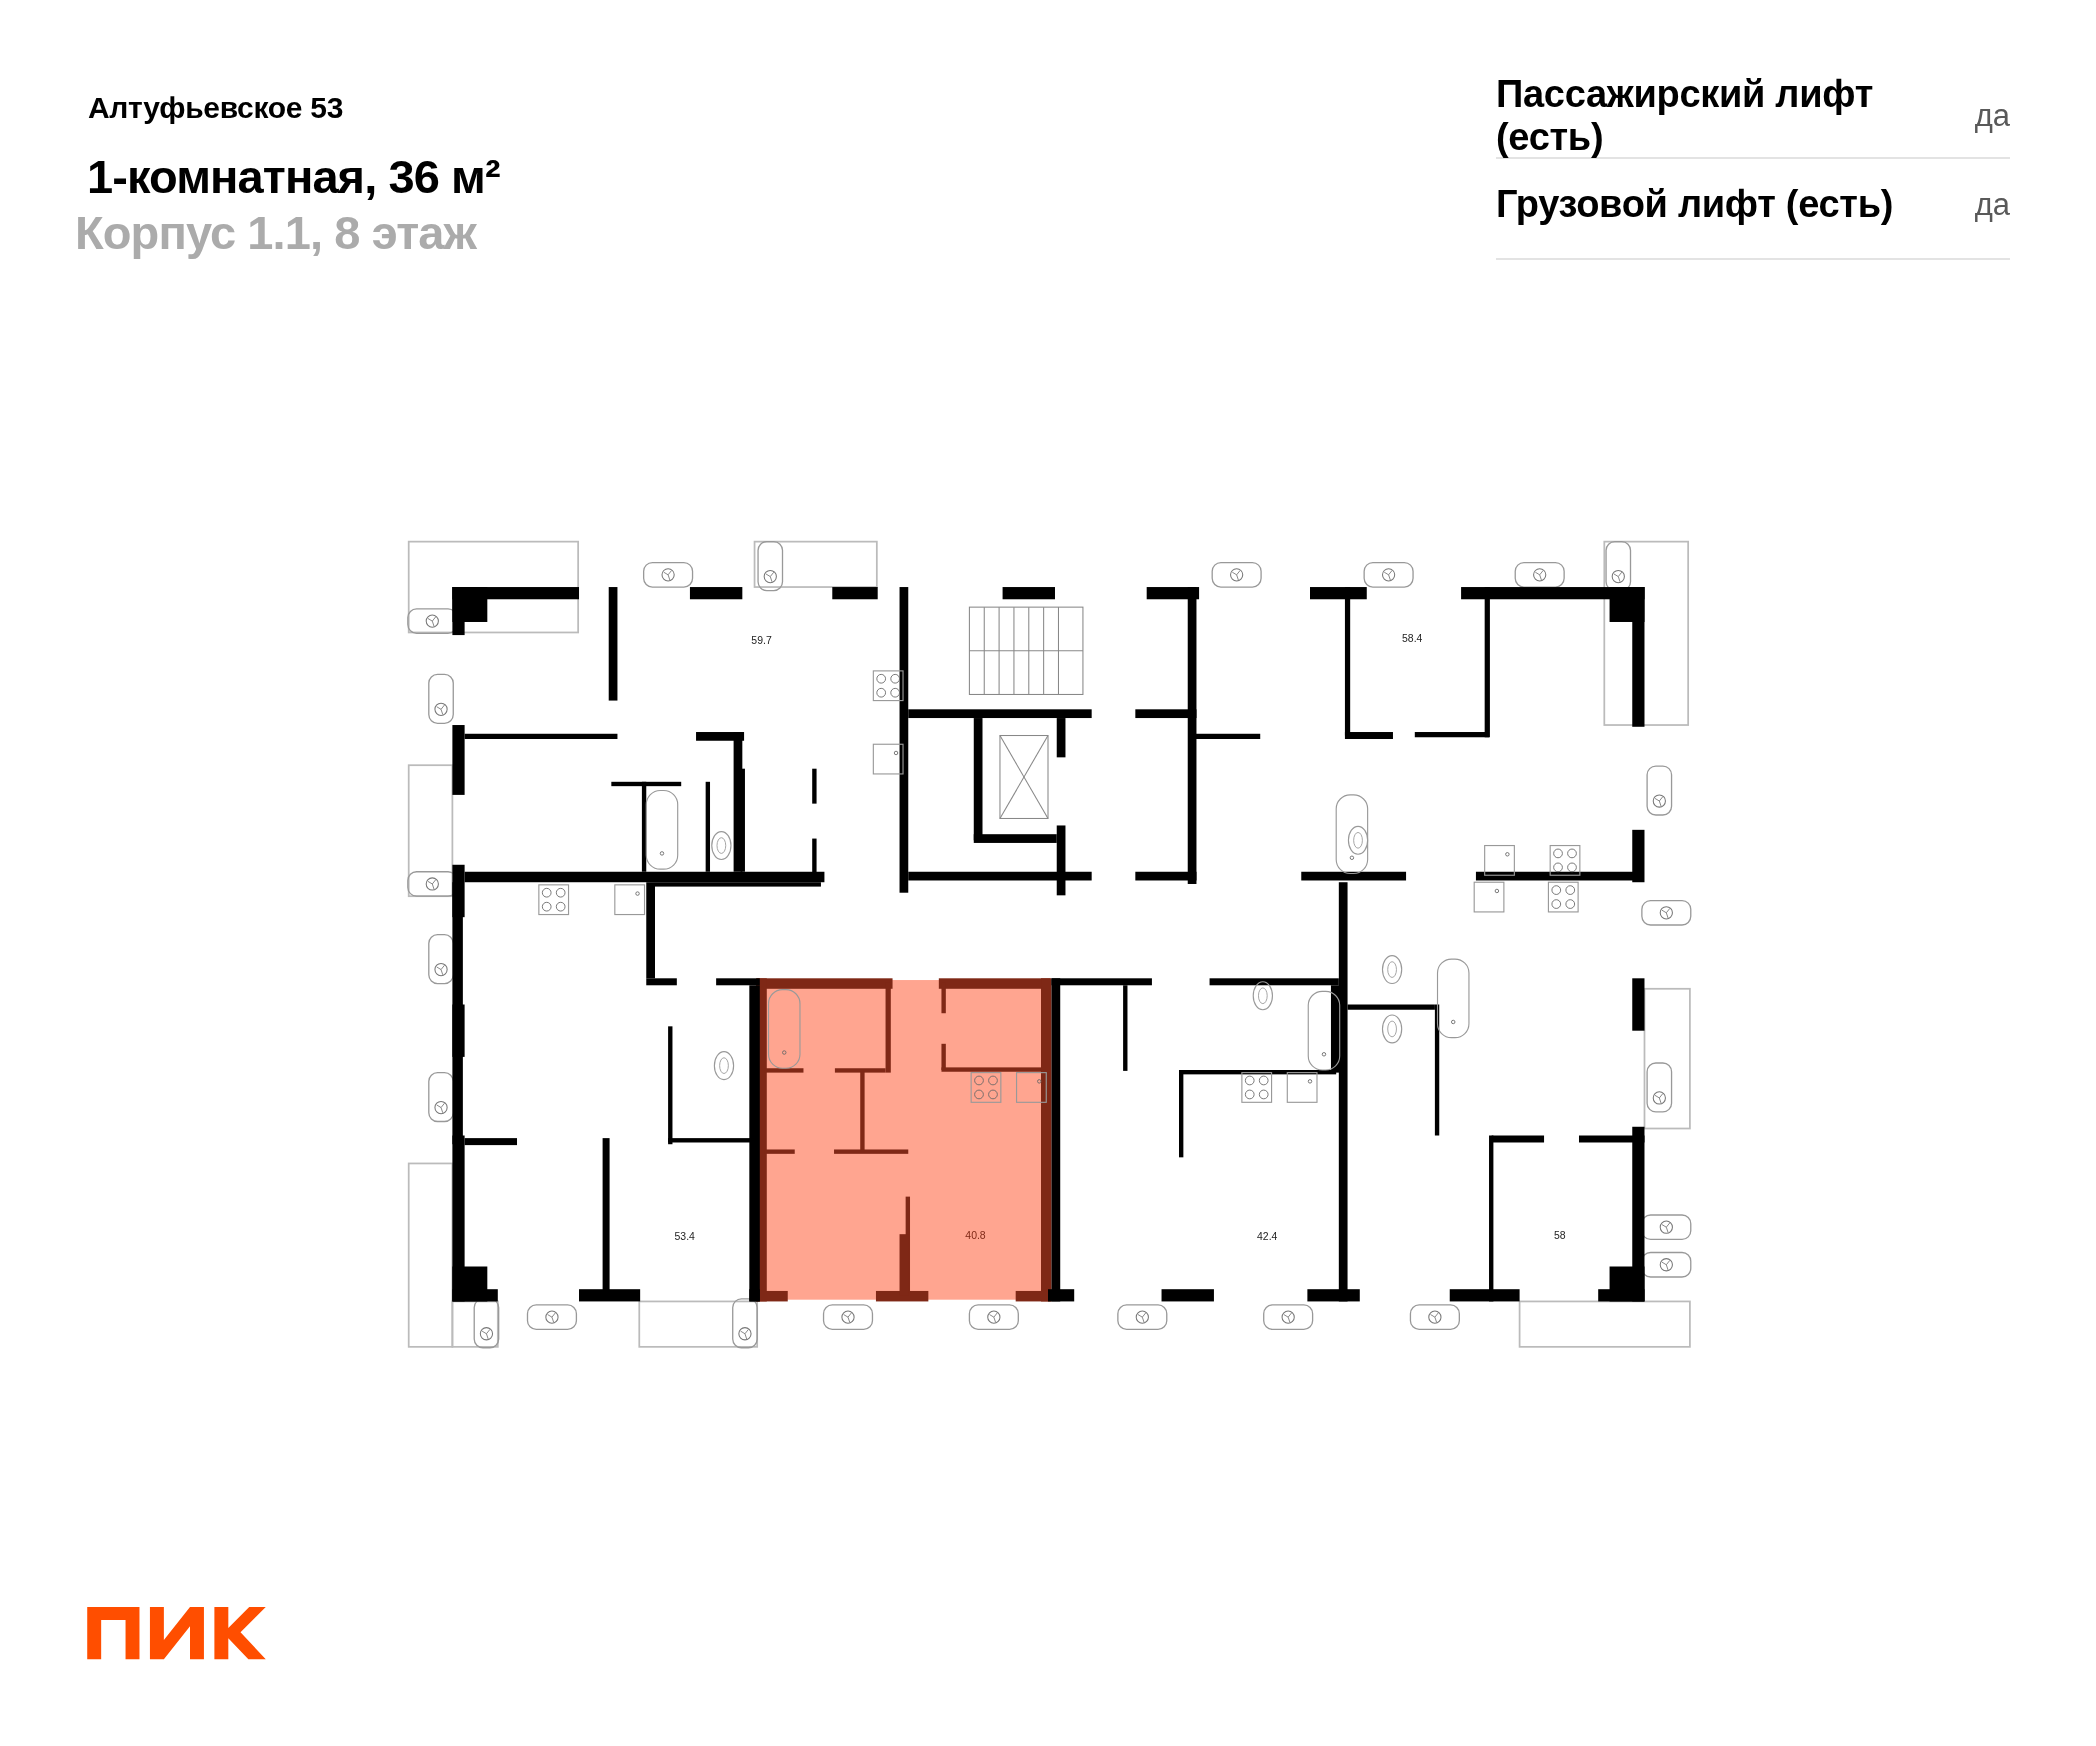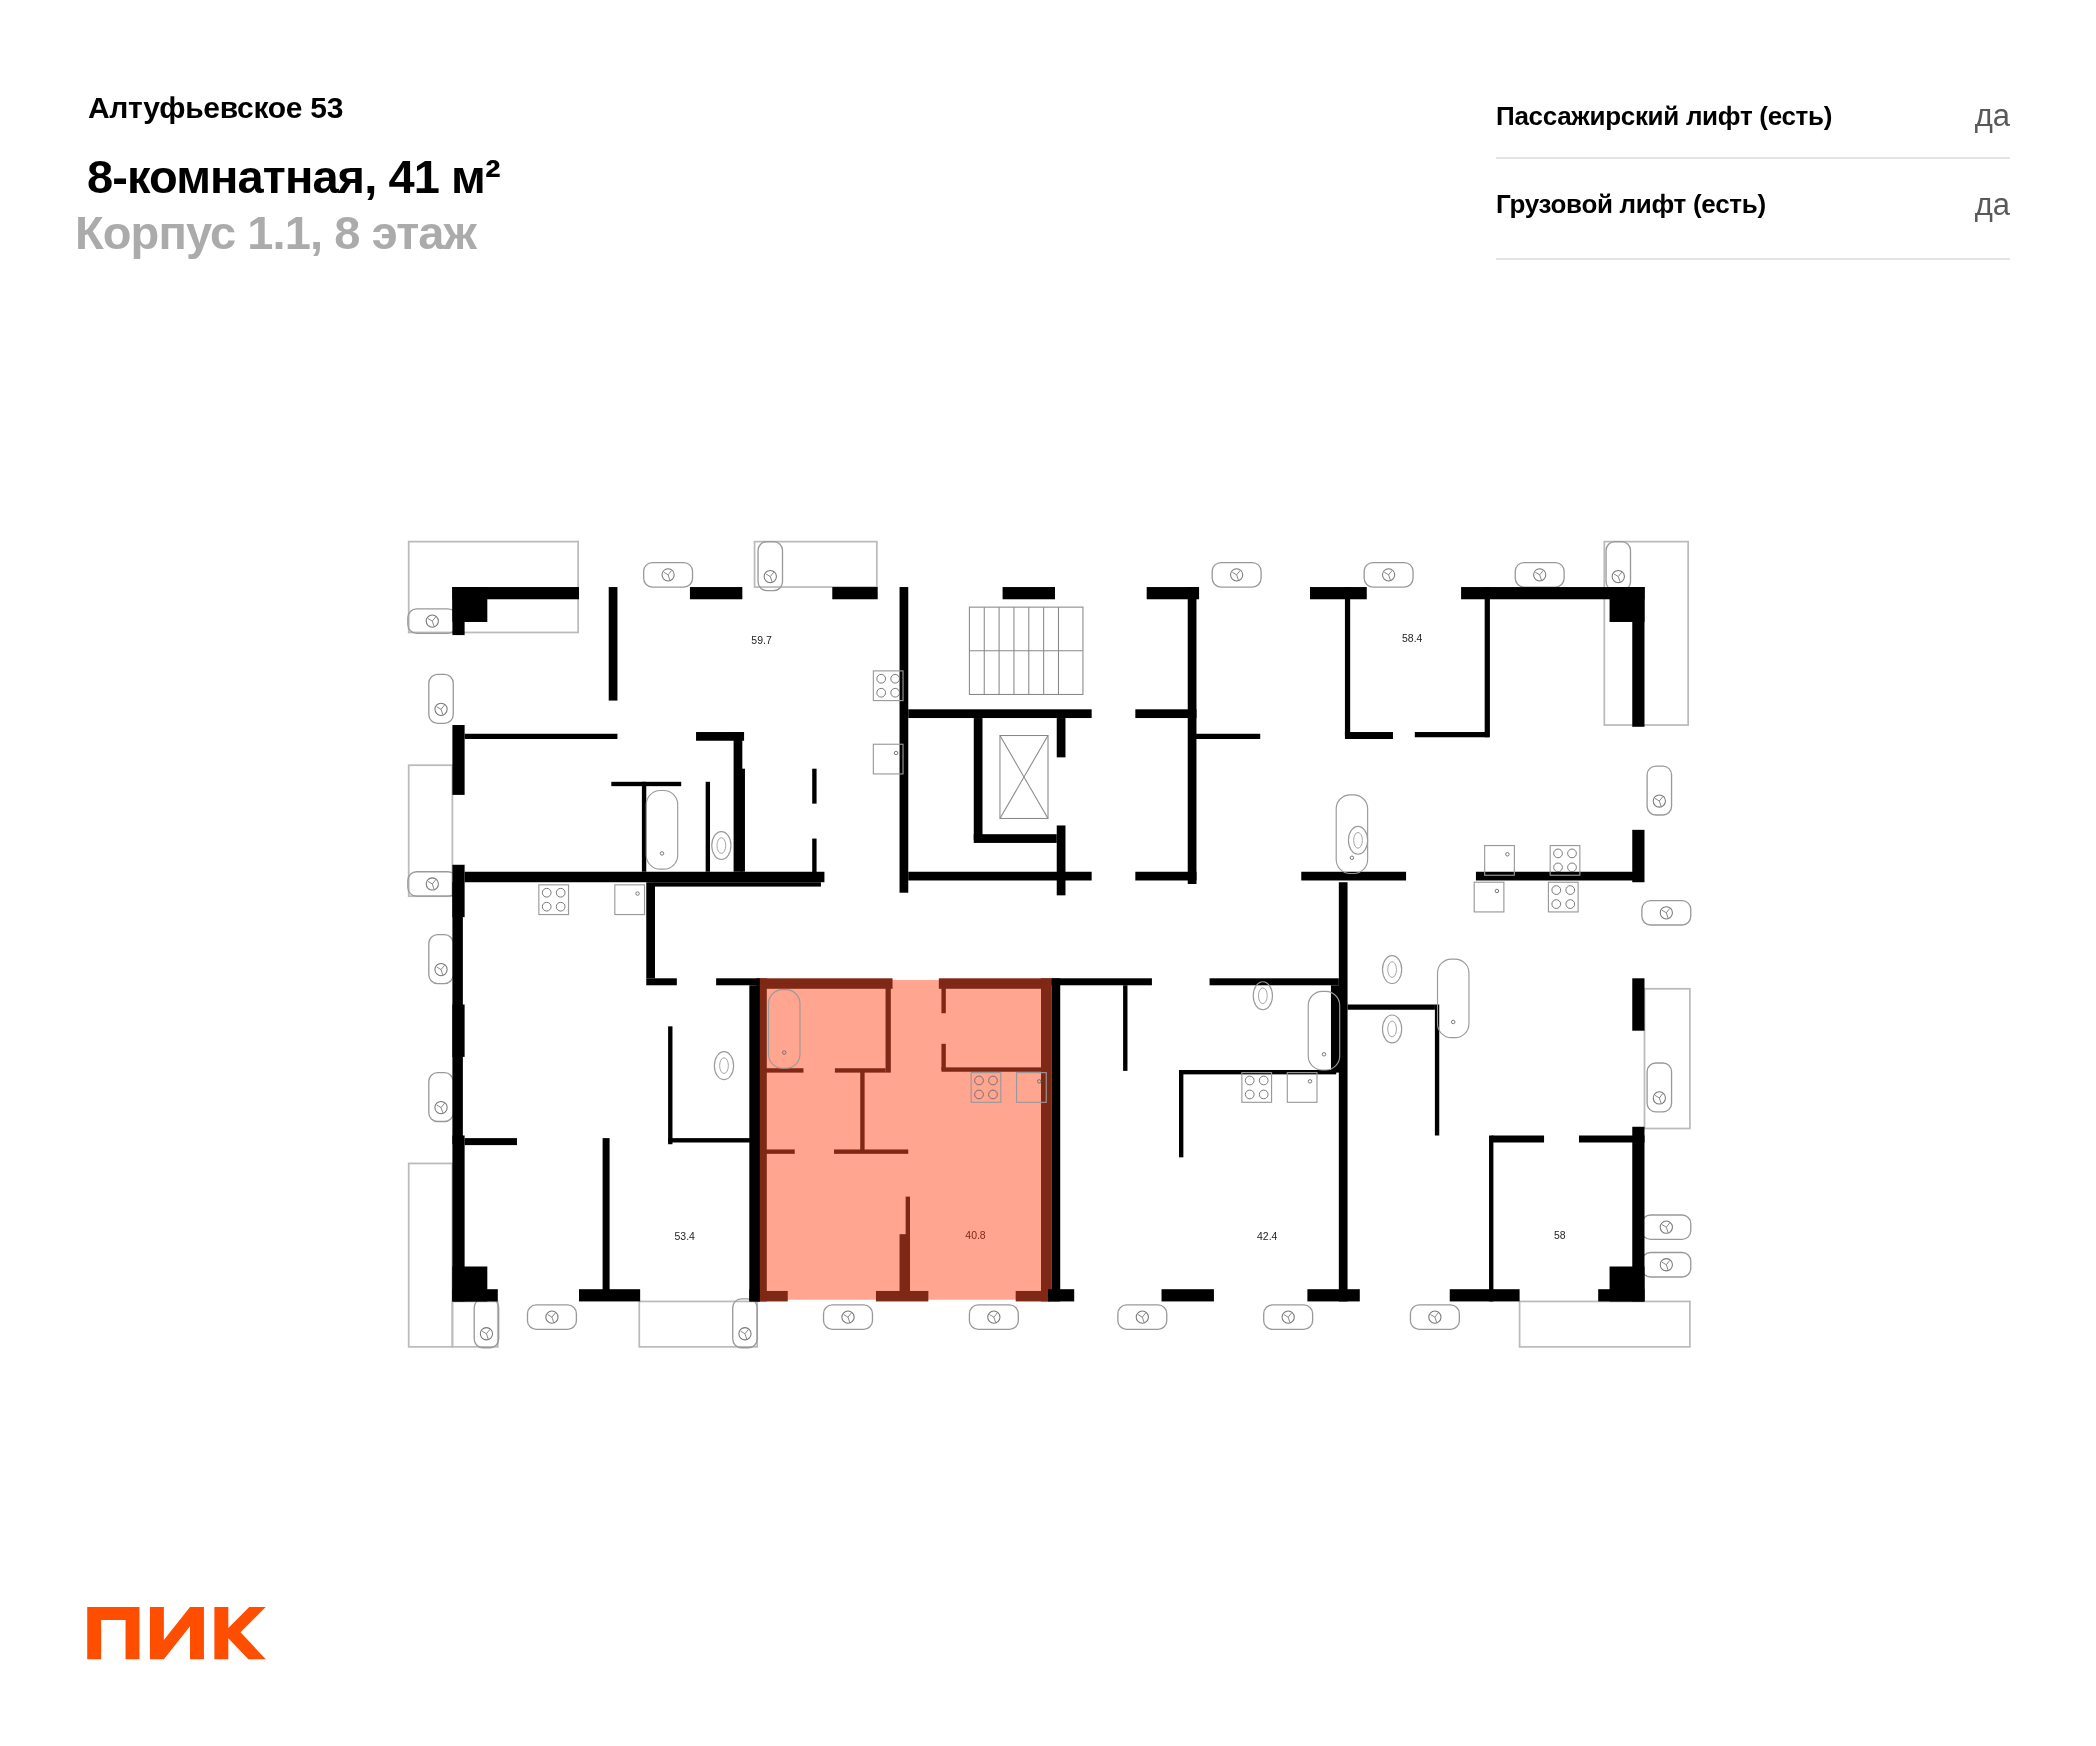--- a/index.html
+++ b/index.html
@@ -4,32 +4,32 @@
 <style>
   html, body { margin:0; padding:0; background:#ffffff; }
   body { width:2096px; height:1747px; position:relative; overflow:hidden;
          font-family:"Liberation Sans", "DejaVu Sans", sans-serif; color:#000; }
   .project { position:absolute; left:88px; top:91px; font-size:30px; font-weight:700; letter-spacing:-0.3px;text-align:right; }
   .title { position:absolute; left:87px; top:150px; font-size:47px; font-weight:700; letter-spacing:-0.9px; line-height:54px; }
   .subtitle { position:absolute; left:75px; top:206px; font-size:47px; font-weight:700; color:#ababab; letter-spacing:-0.9px; line-height:54px; }
   .features { position:absolute; left:1496px; top:80px; width:514px; }
   .feature-row { display:flex; justify-content:space-between; align-items:center; height:79px; border-bottom:2.6px solid #e3e3e3; box-sizing:border-box; padding-top:30px; padding-bottom:35px; }
   .feature-row + .feature-row { height:101px; padding-top:27px; }
-  .feature-label { font-size:26px; font-weight:700; letter-spacing:-0.3px; }
+  .feature-label { font-size:38px; font-weight:700; letter-spacing:-0.3px; }
   .feature-value { font-size:31px; color:#595959; }
   .plan { position:absolute; left:0; top:0; }
   .logo { position:absolute; left:87px; top:1607px; }
   .area { font-family:"Liberation Sans", sans-serif; font-size:12px; fill:#222; text-anchor:middle; }
   .area.hl { fill:#7f2816; }
 </style>
 </head>
 <body>
 
 <div class="project">Алтуфьевское 53</div>
-<div class="title">8-комнатная, 41 м²</div>
+<div class="title">1-комнатная, 36 м²</div>
 <div class="subtitle">Корпус 1.1, 8 этаж</div>
 
 <div class="features">
   <div class="feature-row">
     <span class="feature-label">Пассажирский лифт (есть)</span>
     <span class="feature-value">да</span>
   </div>
   <div class="feature-row">
     <span class="feature-label">Грузовой лифт (есть)</span>
     <span class="feature-value">да</span>

